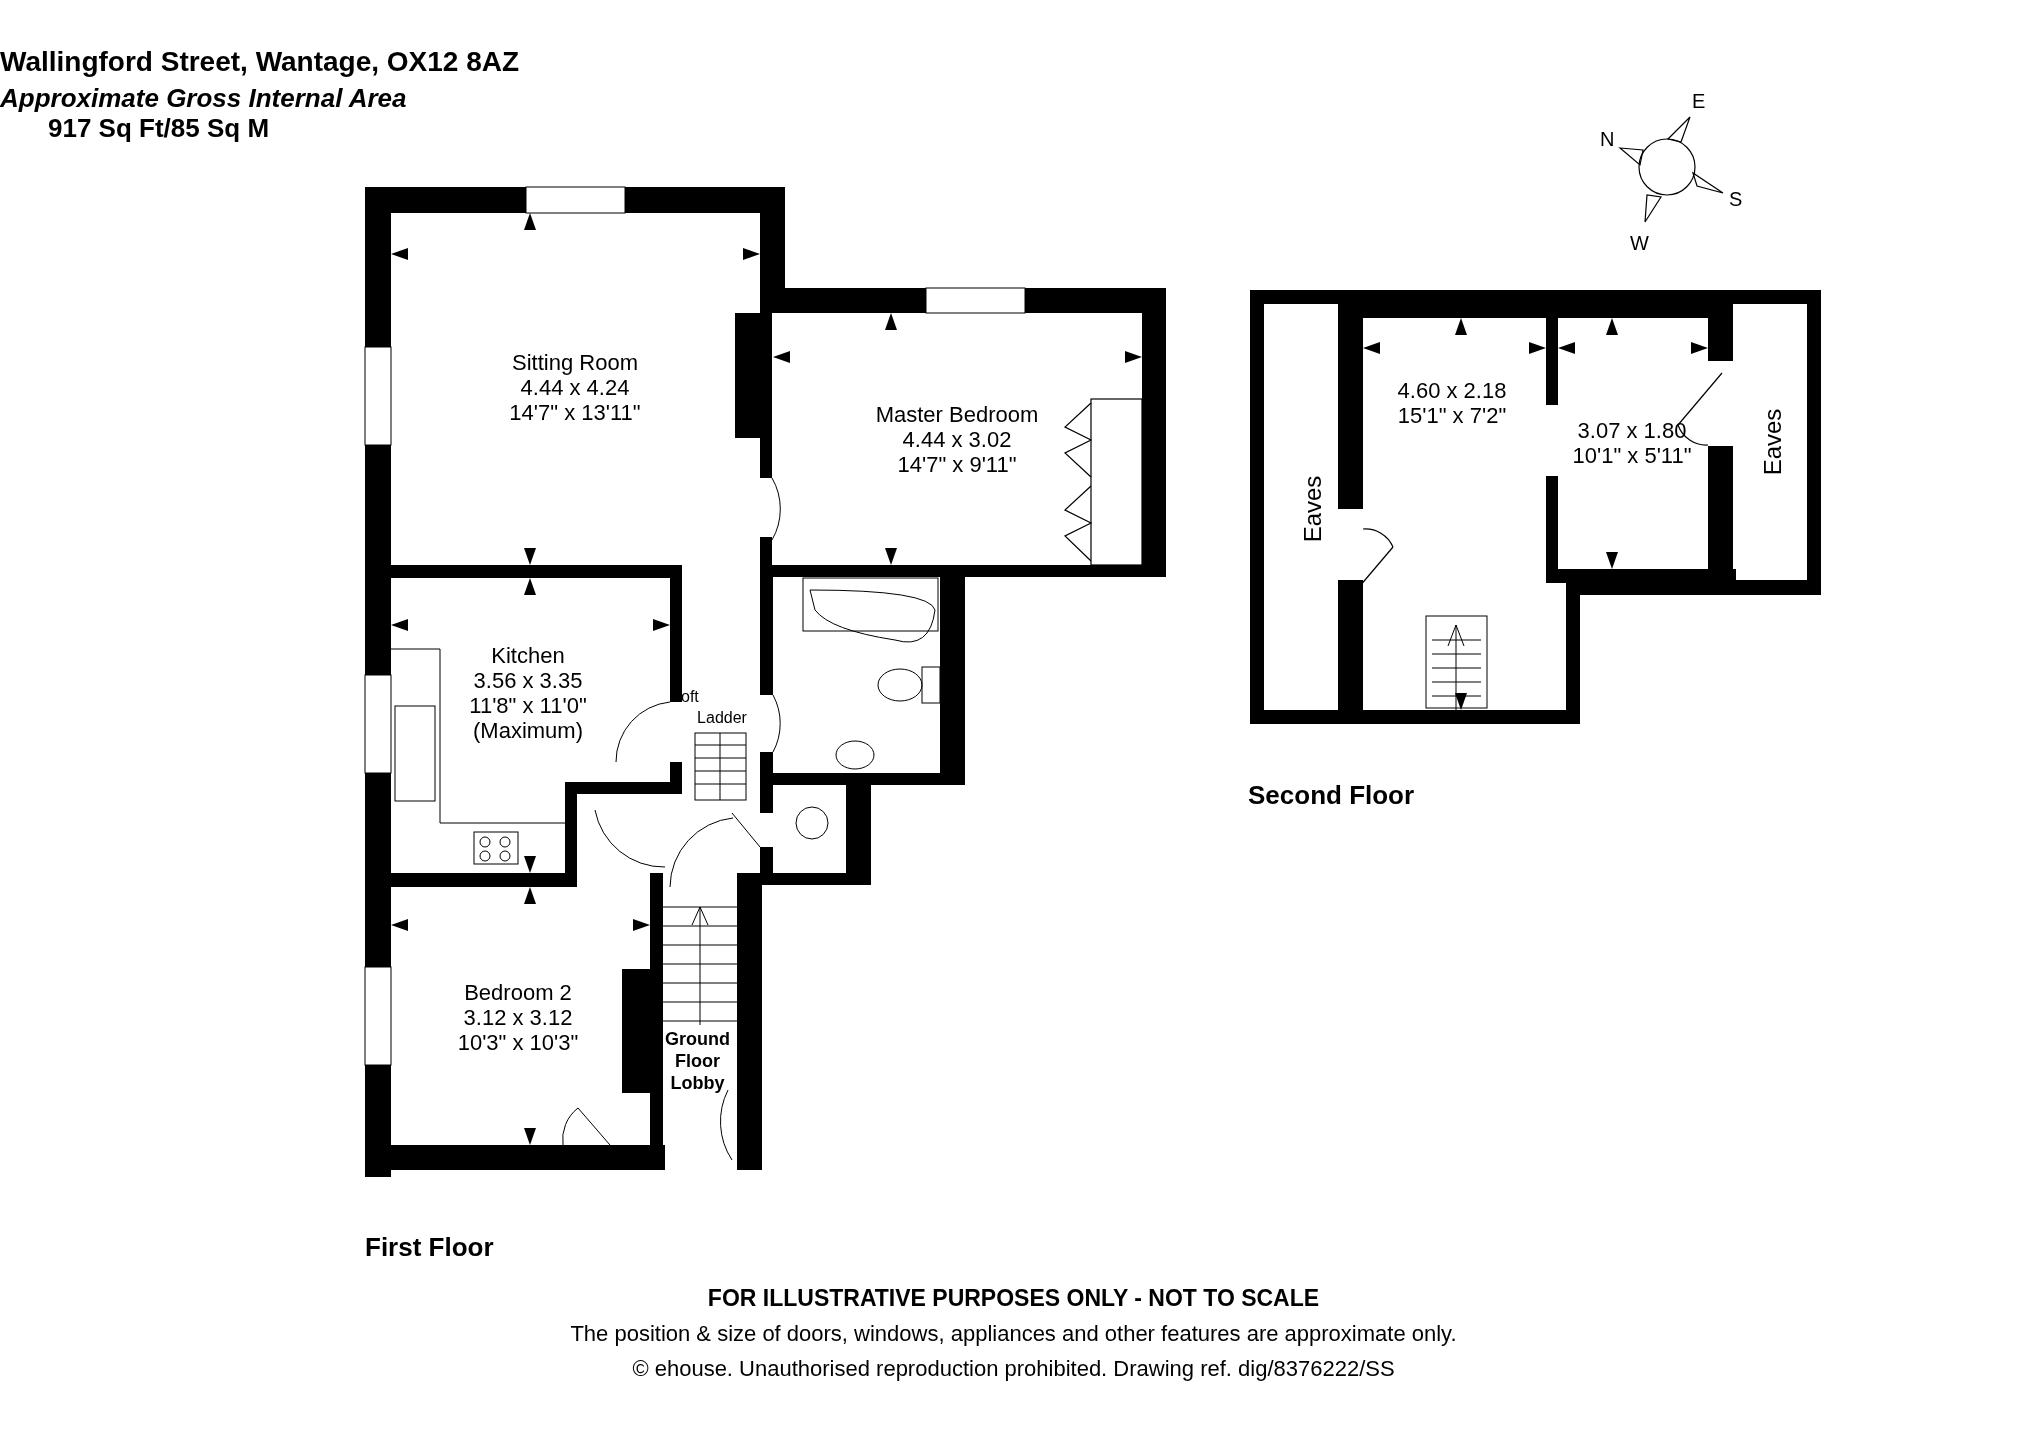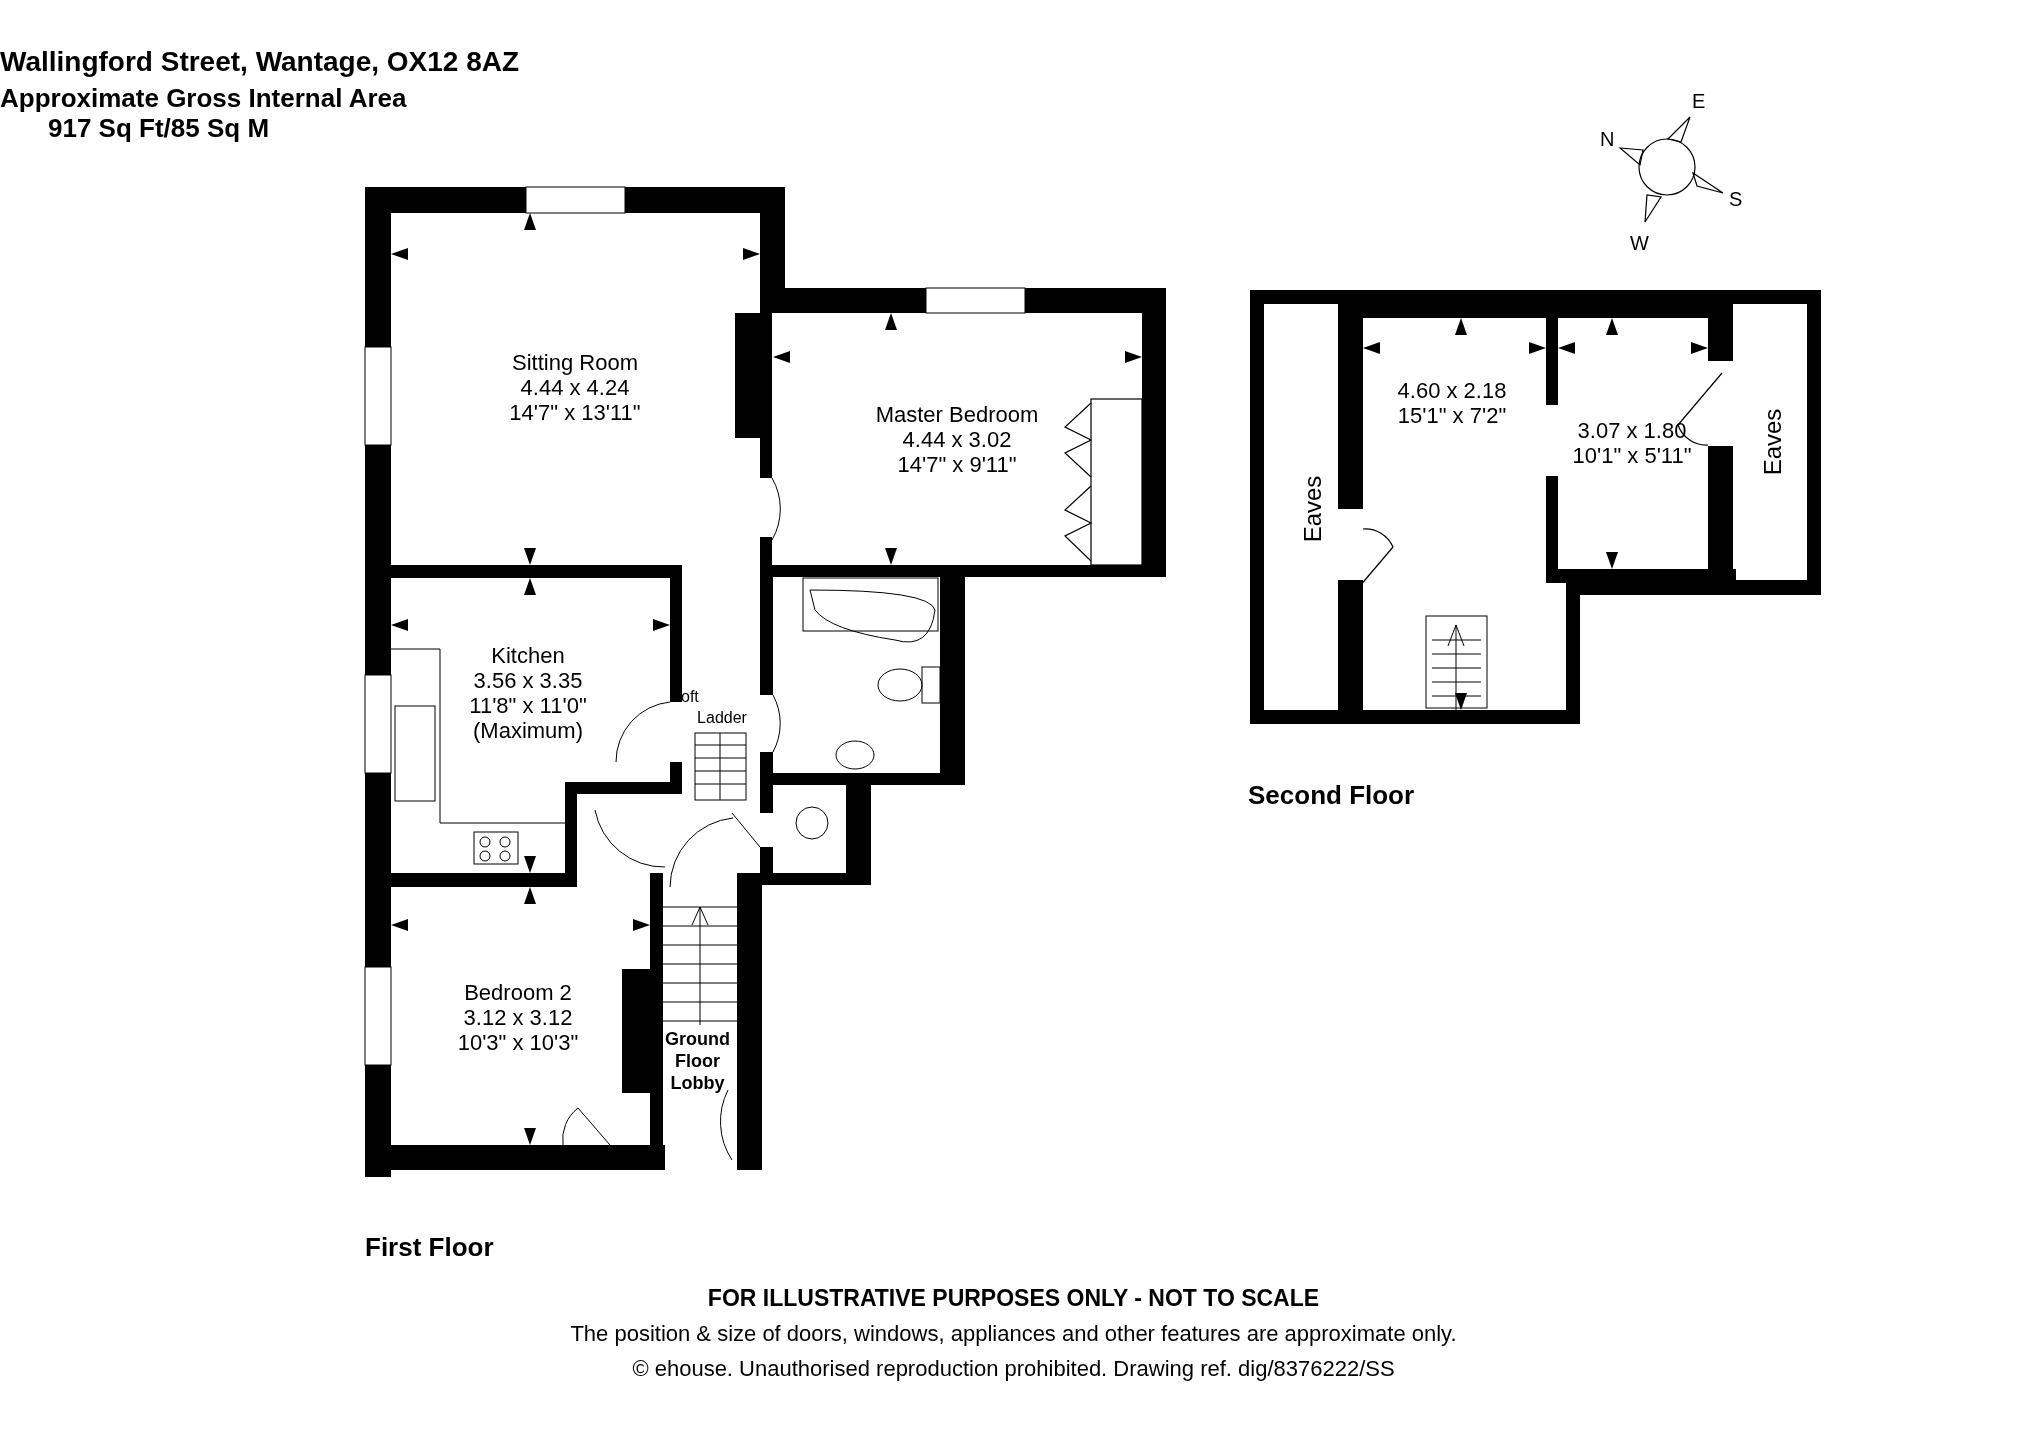--- a/index.html
+++ b/index.html
@@ -1,20 +1,20 @@
 <!DOCTYPE html>
 <html><head>
 <meta charset="utf-8">
 <style>
   html, body { margin:0; padding:0; background:#ffffff; }
   body { width:2025px; height:1431px; position:relative; overflow:hidden; font-family:"Liberation Sans", sans-serif; color:#000; }
   .abs { position:absolute; }
   .hdr { left:0; width:1980px; text-align:left; font-weight:bold; font-size:26px; line-height:32px; }
   .hdr.t1 { top:46px; font-size:28px; }
-  .hdr.t2 { top:82px; }
+  .hdr.t2 { top:82px;font-style:italic; }
   .hdr.t3 { top:112px;padding-left:48px; }
   svg.plan { position:absolute; left:0; top:0; width:2025px; height:1431px; }
   .room-label { position:absolute; text-align:center; font-size:22px; line-height:25px; white-space:nowrap; transform:translateX(-50%); }
   .room-label.bold { font-weight:bold; font-size:18px; line-height:22px; text-align:center; transform:none; }
   .floor-label { position:absolute; font-weight:bold; font-size:26px; }
   .foot { position:absolute; left:1px; width:2025px; text-align:center; font-size:22px; }
   .foot.b { font-weight:bold; font-size:23px; top:1285px; }
   .foot.l2 { top:1321px; }
   .foot.l3 { top:1356px; }
   .compass-lbl { position:absolute; font-size:20px; }

